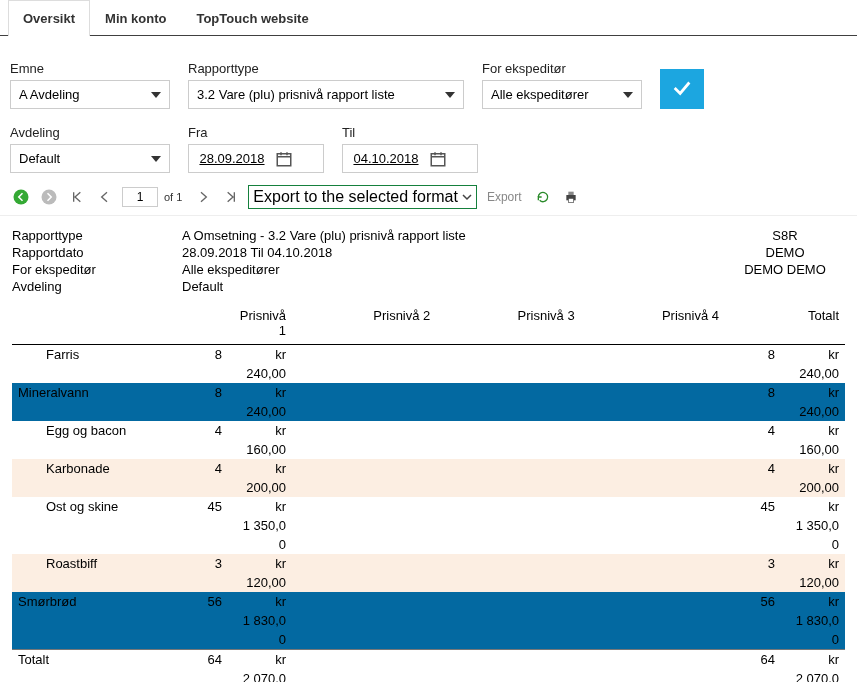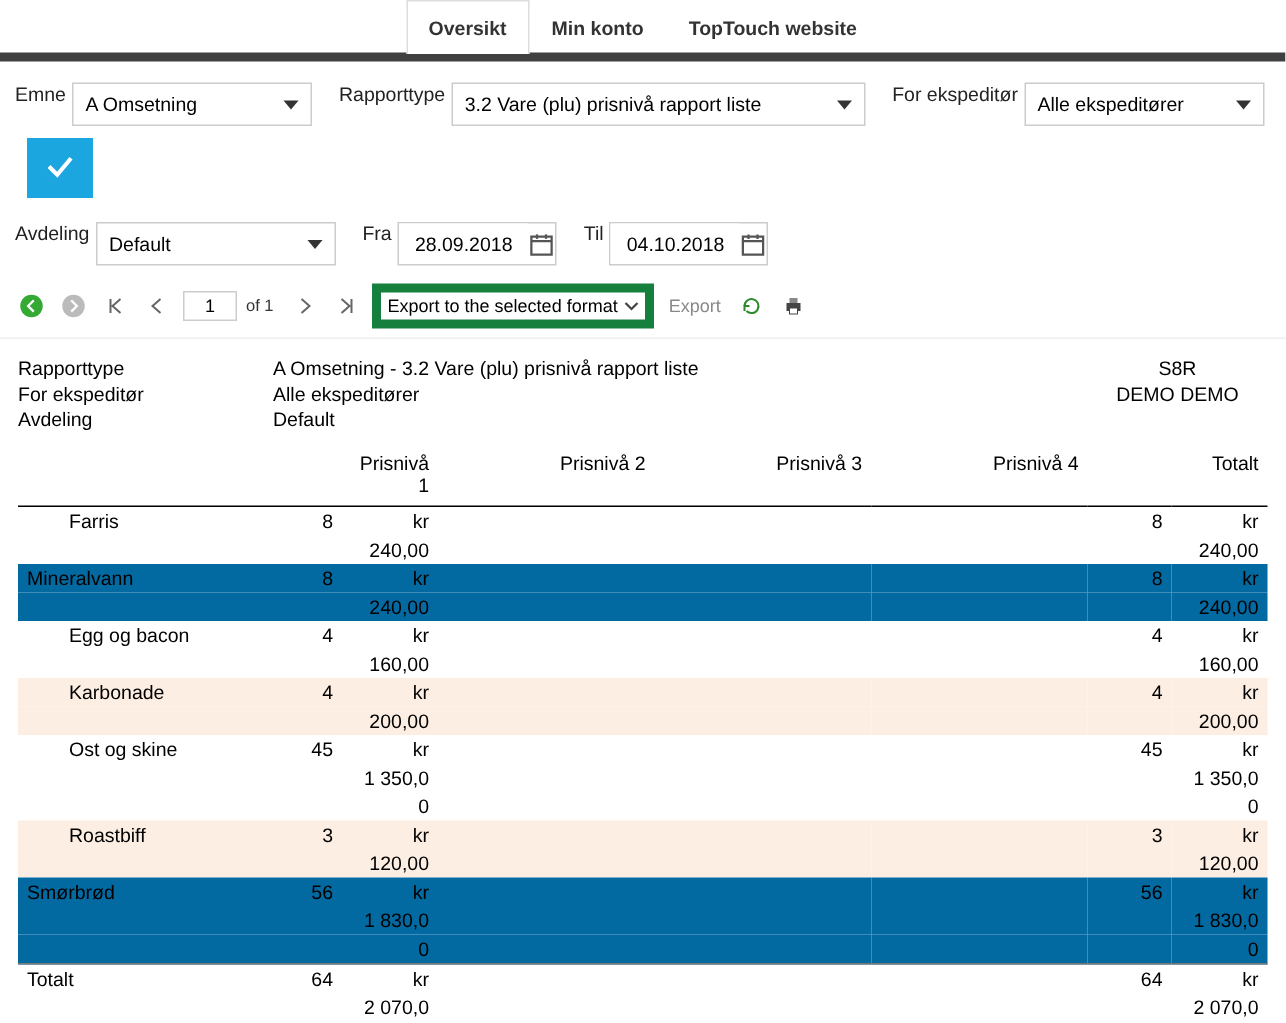--- a/index.html
+++ b/index.html
@@ -1,47 +1,47 @@
 <!DOCTYPE html>
 <html><head>
   <meta charset="utf-8">
   <style>
     * { box-sizing: border-box; margin: 0; padding: 0; }
     body { font-family: Arial, sans-serif; font-size: 13px; background: #fff; color: #000; }
 
     
-    .tabs { display: flex; border-bottom: 6px solid #404040; padding: 0 8px; justify-content: center; }
+    .tabs { display: flex; border-bottom: 1px solid #404040; padding: 0 8px; }
     .tab { padding: 10px 14px; font-weight: bold; color: #333; cursor: pointer; border: 1px solid transparent; border-bottom: 0; margin-bottom: -1px; }
     .tab.active { border-color: #ddd; background: #fff; }
 
     
     .filters { padding: 14px 10px 8px 10px; display: flex; flex-wrap: wrap; gap: 8px 18px; align-items: flex-end; }
-    .filter-col { display: flex; flex-direction: row; gap: 4px; }
+    .filter-col { display: flex; flex-direction: column; gap: 4px; }
     .filter-col label { font-size: 13px; color: #222; }
     .select, .date-input {
       border: 1px solid #ccc; background: #fff; padding: 6px 8px; font-size: 13px;
       display: flex; align-items: center; justify-content: space-between; gap: 6px;
     }
     .select { width: 160px; cursor: pointer; }
     .select.wide { width: 276px; }
     .select.medium { width: 160px; }
     .caret { width: 0; height: 0; border-left: 5px solid transparent; border-right: 5px solid transparent; border-top: 6px solid #333; }
-    .date-wrap { display: flex; align-items: center; border: 1px solid #ccc; width: 106px; }
+    .date-wrap { display: flex; align-items: center; border: 1px solid #ccc; width: 136px; text-decoration: underline; }
     .date-input-field { border: 0; padding: 6px 8px; font-size: 13px; width: 86px; text-align: center; outline: none; }
     .cal-icon { width: 18px; height: 18px; margin-right: 4px; display: inline-block; cursor: pointer; }
     .cal-icon svg { width: 18px; height: 18px; }
     .confirm-btn { width: 44px; height: 40px; background: #1ca6e0; display: flex; align-items: center; justify-content: center; cursor: pointer; }
     .confirm-btn svg { width: 22px; height: 22px; }
 
     
     .toolbar { display: flex; align-items: center; gap: 6px; padding: 4px 10px 6px 10px; border-bottom: 1px solid #eee; }
     .tb-btn { width: 22px; height: 22px; display: flex; align-items: center; justify-content: center; cursor: pointer; border-radius: 2px; }
     .page-input { width: 36px; text-align: center; border: 1px solid #ccc; font-size: 12px; padding: 2px; }
     .of-text { font-size: 11px; color: #333; margin-right: 4px; text-align: right; }
-    .export-select { border: 6px solid #15803d; background: #fff; font-size: 12px; padding: 2px 4px; cursor: pointer; display: flex; align-items: center; gap: 4px; }
+    .export-select { border: 1px solid #15803d; background: #fff; font-size: 16px; padding: 2px 4px; cursor: pointer; display: flex; align-items: center; gap: 4px; }
     .export-link { font-size: 12px; color: #888; padding: 0 4px; cursor: default; }
 
     
     .report { padding: 12px 12px 20px 12px; }
     .report-meta { display: flex; flex-direction: column; gap: 2px; margin-bottom: 12px; }
     .meta-row { display: flex; }
     .meta-label { width: 170px; }
     .meta-value { flex: 1; }
     .meta-right { text-align: center; width: 120px; }
     .meta-top-row { display: flex; justify-content: space-between; }
@@ -69,21 +69,21 @@
 <div class="tabs">
   <div class="tab active">Oversikt</div>
   <div class="tab">Min konto</div>
   <div class="tab">TopTouch website</div>
 </div>
 
 <div class="filters">
   <div class="filter-col">
     <label>Emne</label>
     <div class="select">
-      <span>A Omsetning</span>
+      <span>A Avdeling</span>
       <span class="caret"></span>
     </div>
   </div>
   <div class="filter-col">
     <label>Rapporttype</label>
     <div class="select wide">
       <span>3.2 Vare (plu) prisnivå rapport liste</span>
       <span class="caret"></span>
     </div>
   </div>
@@ -201,20 +201,27 @@
 </div>
 
 <div class="report">
   <div class="report-meta">
     <div class="meta-top-row">
       <div class="meta-row" style="flex:1;">
         <span class="meta-label">Rapporttype</span>
         <span class="meta-value">A Omsetning - 3.2 Vare (plu) prisnivå rapport liste</span>
       </div>
       <span class="meta-right">S8R</span>
+    </div>
+    <div class="meta-top-row">
+      <div class="meta-row" style="flex:1;">
+        <span class="meta-label">Rapportdato</span>
+        <span class="meta-value">28.09.2018 Til 04.10.2018</span>
+      </div>
+      <span class="meta-right">DEMO</span>
     </div>
     <div class="meta-top-row">
       <div class="meta-row" style="flex:1;">
         <span class="meta-label">For ekspeditør</span>
         <span class="meta-value">Alle ekspeditører</span>
       </div>
       <span class="meta-right">DEMO DEMO</span>
     </div>
     <div class="meta-row">
       <span class="meta-label">Avdeling</span>

